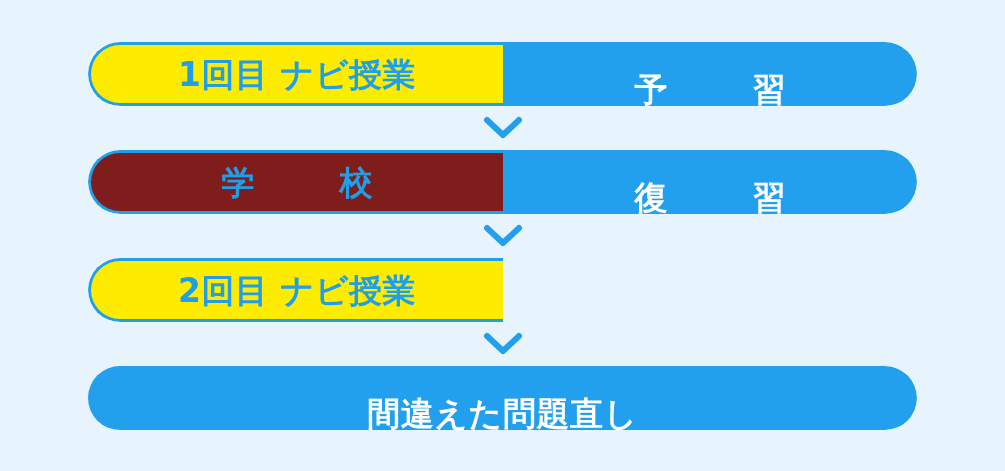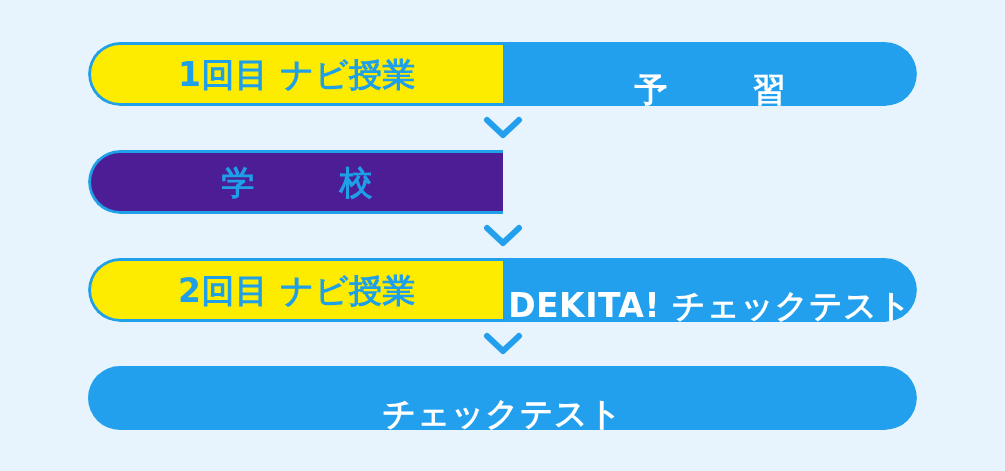--- a/index.html
+++ b/index.html
@@ -42,21 +42,21 @@
     justify-content: center;
     box-sizing: border-box;
     border-radius: 32px 0 0 32px;
   }
   .cell-left.style-yellow {
     background: #fdec00;
     border: 3px solid #1fa0e8;
     border-right: none;
   }
   .cell-left.style-white {
-    background: #4c1d95;
+    background: #7f1d1d;
     border: 3px solid #1fa0e8;
     border-right: none;
   }
 
   
   .cell-right {
     flex: 1 1 auto;
     display: flex;
     align-items: flex-end;
     justify-content: center;
@@ -119,46 +119,46 @@
       <svg width="40" height="24" viewBox="0 0 40 24" fill="none" aria-hidden="true">
         <path d="M4 4 L20 19 L36 4" stroke="#22a0ed" stroke-width="6" stroke-linecap="round" stroke-linejoin="round" fill="none"></path>
       </svg>
     </span>
   </div>
 
   <div class="flow-row">
     <div class="cell-left style-white">
       <span class="label blue-text sz-wide">学　校</span>
     </div>
+    <div class="cell-right">
+      <span class="label white-text sz-wide">復　習</span>
+    </div>
   </div>
 
   <div class="connector">
     <span>
       <svg width="40" height="24" viewBox="0 0 40 24" fill="none" aria-hidden="true">
         <path d="M4 4 L20 19 L36 4" stroke="#22a0ed" stroke-width="6" stroke-linecap="round" stroke-linejoin="round" fill="none"></path>
       </svg>
     </span>
   </div>
 
   <div class="flow-row">
     <div class="cell-left style-yellow">
       <span class="label blue-text sz-lesson">2回目 ナビ授業</span>
     </div>
-    <div class="cell-right">
-      <span class="label white-text sz-normal">DEKITA! チェックテスト</span>
-    </div>
   </div>
 
   <div class="connector">
     <span>
       <svg width="40" height="24" viewBox="0 0 40 24" fill="none" aria-hidden="true">
         <path d="M4 4 L20 19 L36 4" stroke="#22a0ed" stroke-width="6" stroke-linecap="round" stroke-linejoin="round" fill="none"></path>
       </svg>
     </span>
   </div>
 
   <div class="flow-row">
     <div class="cell-right">
-      <span class="label white-text sz-normal">チェックテスト</span>
+      <span class="label white-text sz-normal">間違えた問題直し</span>
     </div>
   </div>
 
 </div>
 
 </body></html>

